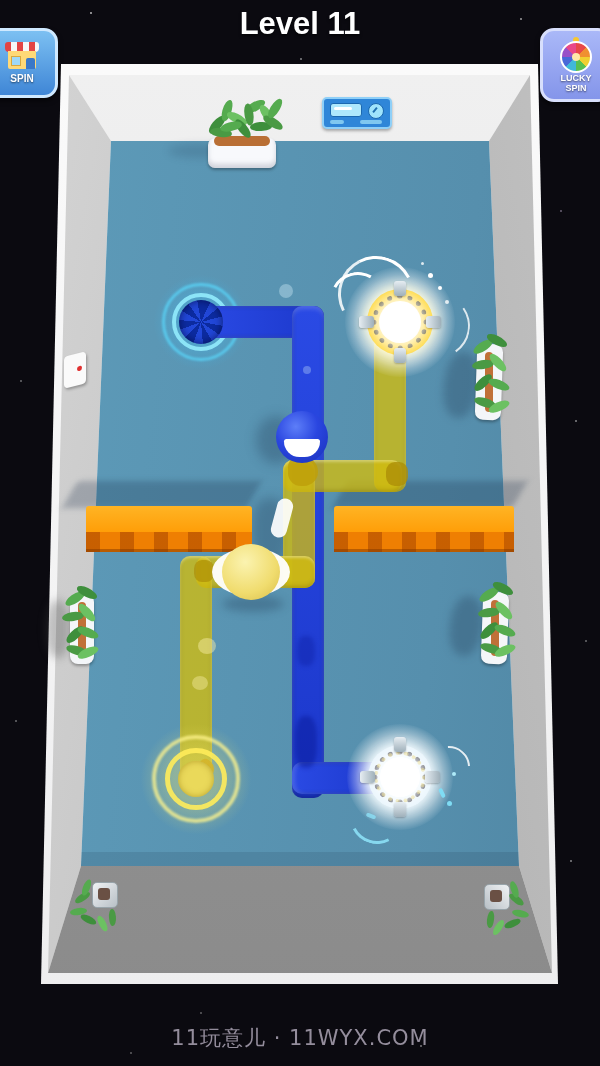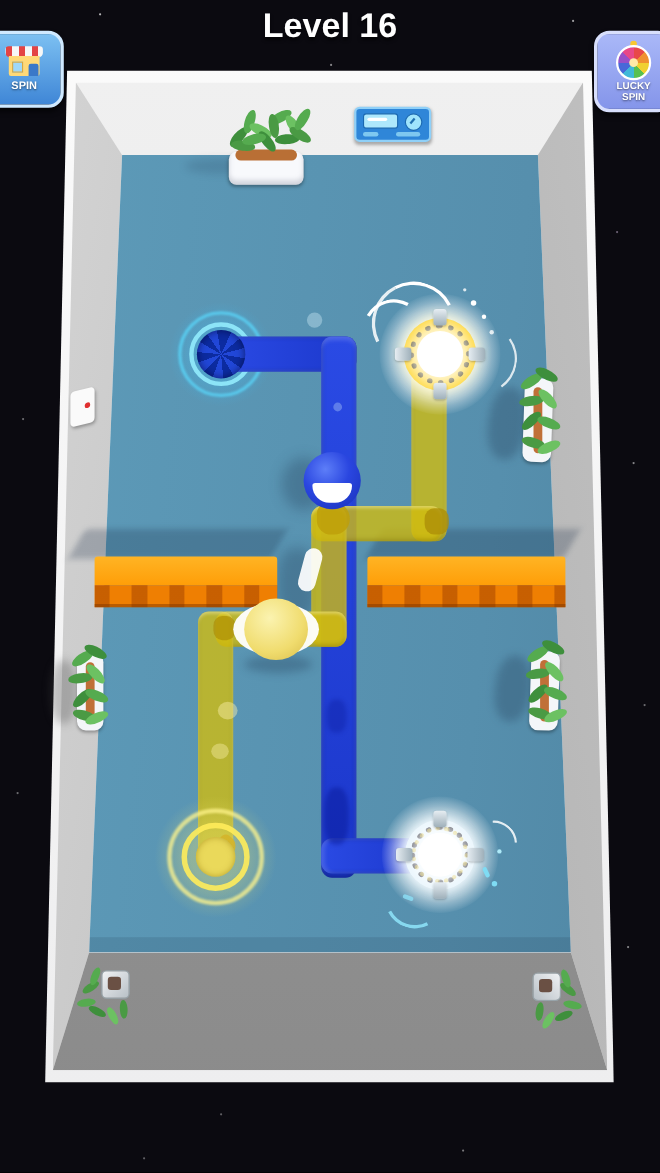--- a/index.html
+++ b/index.html
@@ -38,21 +38,21 @@
     <div class="star" style="left:20px;top:380px;opacity:.4"></div>
     <div class="star" style="left:585px;top:640px;opacity:.4"></div>
     <div class="star" style="left:15px;top:720px;opacity:.4"></div>
     <div class="star" style="left:570px;top:860px;opacity:.5"></div>
     <div class="star" style="left:60px;top:940px;opacity:.4"></div>
     <div class="star" style="left:200px;top:1012px;opacity:.35"></div>
     <div class="star" style="left:420px;top:1045px;opacity:.45"></div>
     <div class="star" style="left:130px;top:1052px;opacity:.35"></div>
   </div>
 
-  <div class="a" style="left:0;top:6px;width:600px;text-align:center;font-size:31px;font-weight:bold;color:#fff;text-shadow:0 2px 3px rgba(0,0,0,.65)">Level 16</div>
+  <div class="a" style="left:0;top:6px;width:600px;text-align:center;font-size:31px;font-weight:bold;color:#fff;text-shadow:0 2px 3px rgba(0,0,0,.65)">Level 11</div>
 
   <div class="a" style="left:-14px;top:28px;width:66px;height:64px;border-radius:14px;border:3px solid #cfe9ff;background:linear-gradient(180deg,#7cc0f2,#3f86d6);box-shadow:0 3px 5px rgba(0,0,0,.55);display:flex;flex-direction:column;align-items:center;justify-content:center">
     <div style="position:relative;width:36px;height:30px">
       <div class="a" style="left:1px;top:0;width:34px;height:10px;border-radius:3px 3px 4px 4px;background:repeating-linear-gradient(90deg,#e34444 0 6px,#f7f7f7 6px 12px)"></div>
       <div class="a" style="left:4px;top:9px;width:28px;height:18px;background:#ffd977;border-radius:0 0 2px 2px"></div>
       <div class="a" style="left:7px;top:14px;width:8px;height:8px;background:#9fd8f8;border:1px solid #d8a840"></div>
       <div class="a" style="left:22px;top:16px;width:9px;height:11px;background:#3a78c8;border-radius:2px 2px 0 0"></div>
     </div>
     <div class="btn-label" style="font-size:10px;margin-top:1px">SPIN</div>
   </div>
@@ -269,14 +269,15 @@
       <span class="lfs" style="left:32px;top:18px;background:#4a9a44;transform:rotate(35deg)"></span>
       <span class="lfs" style="left:36px;top:32px;background:#55ab4f;transform:rotate(10deg)"></span>
       <span class="lfs" style="left:28px;top:42px;background:#3e8f3c;transform:rotate(-25deg)"></span>
       <span class="lfs" style="left:14px;top:46px;background:#6cc162;transform:rotate(-60deg)"></span>
       <span class="lfs" style="left:30px;top:8px;background:#55ab4f;transform:rotate(70deg)"></span>
       <span class="lfs" style="left:6px;top:38px;background:#4a9a44;transform:rotate(-85deg)"></span>
     </div>
 
   </div>
 
+  <div class="a" style="left:0;top:1024px;width:600px;text-align:center;font-size:21px;color:#948d9c;letter-spacing:1px;font-family:'DejaVu Sans',sans-serif">11玩意儿 · 11WYX.COM</div>
 
 </div>
 
 </body></html>

